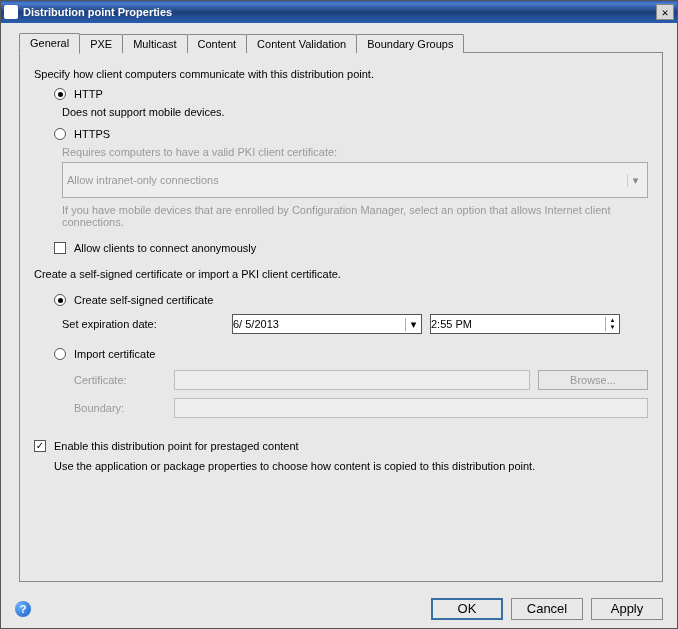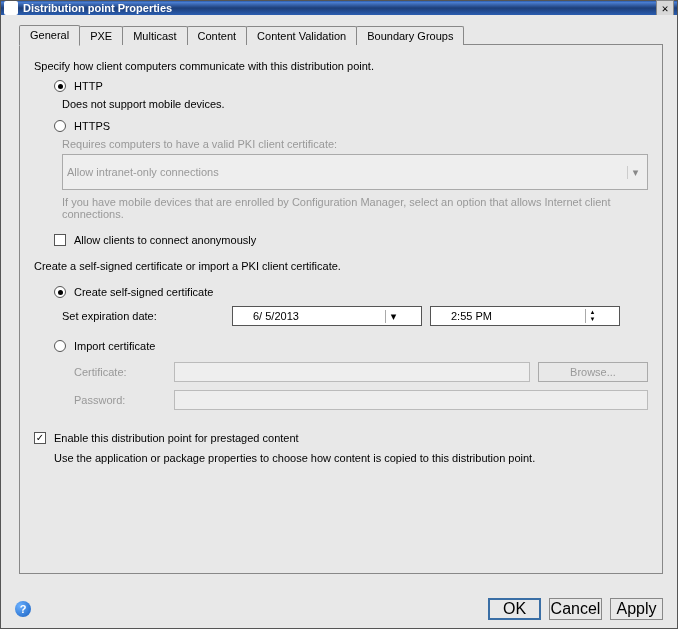--- a/index.html
+++ b/index.html
@@ -14,21 +14,21 @@
   }
   .window {
     width: 678px;
     height: 629px;
     background: #e8e8e8;
     border: 1px solid #555;
     display: flex;
     flex-direction: column;
   }
   .titlebar {
-    height: 14px;
+    height: 22px;
     background: linear-gradient(to bottom, #2a5db0 0%, #4a7dd0 10%, #1d3f7a 50%, #2a5db0 100%);
     color: white;
     display: flex;
     align-items: center;
     padding: 0 3px;
     font-weight: bold;
     font-size: 11px;
   }
   .title-icon {
     width: 14px;
@@ -149,21 +149,21 @@
     align-items: center;
     margin-bottom: 8px;
   }
   .field-label { width: 120px; }
   .date-input, .time-input, .text-input {
     height: 20px;
     border: 1px solid #555;
     background: #fff;
     display: flex;
     align-items: center;
-    padding: 0 20px;
+    padding: 0 0;
     font-size: 11px;
   }
   .date-input { width: 190px; justify-content: space-between; margin-right: 8px;}
   .date-input .arrow {
     width: 16px;
     text-align: center;
     border-left: 1px solid #aaa;
   }
   .time-input { width: 190px; justify-content: space-between; }
   .time-input .spinners {
@@ -205,27 +205,27 @@
     background: radial-gradient(circle at 30% 30%, #6ab0ff, #1860c0);
     color: #fff;
     font-weight: bold;
     font-size: 11px;
     display: flex;
     align-items: center;
     justify-content: center;
     margin-right: auto;
   }
   .btn {
-    width: 53px;
+    width: 72px;
     height: 22px;
     border: 1px solid #888;
     background: #e8e8e8;
     text-align: center;
     line-height: 20px;
-    font-size: 16px;
+    font-size: 13px;
     cursor: default;
   }
   .btn.default { border: 2px solid #3a6ea5; line-height: 18px; }
   .spacer14 { height: 14px; }
 </style>
 </head>
 <body>
 
 <div class="window">
   <div class="titlebar">
@@ -302,21 +302,21 @@
         <span>Import certificate</span>
       </div>
 
       <div class="cert-grid">
         <div class="field-row">
           <span class="field-label">Certificate:</span>
           <div class="text-disabled"></div>
           <div class="browse-btn">Browse...</div>
         </div>
         <div class="field-row">
-          <span class="field-label">Password:</span>
+          <span class="field-label">Boundary:</span>
           <div class="text-disabled"></div>
         </div>
       </div>
 
       <div class="spacer14"></div>
 
       <div class="check-row">
         <span class="checkbox checked"></span>
         <span>Enable this distribution point for prestaged content</span>
       </div>

